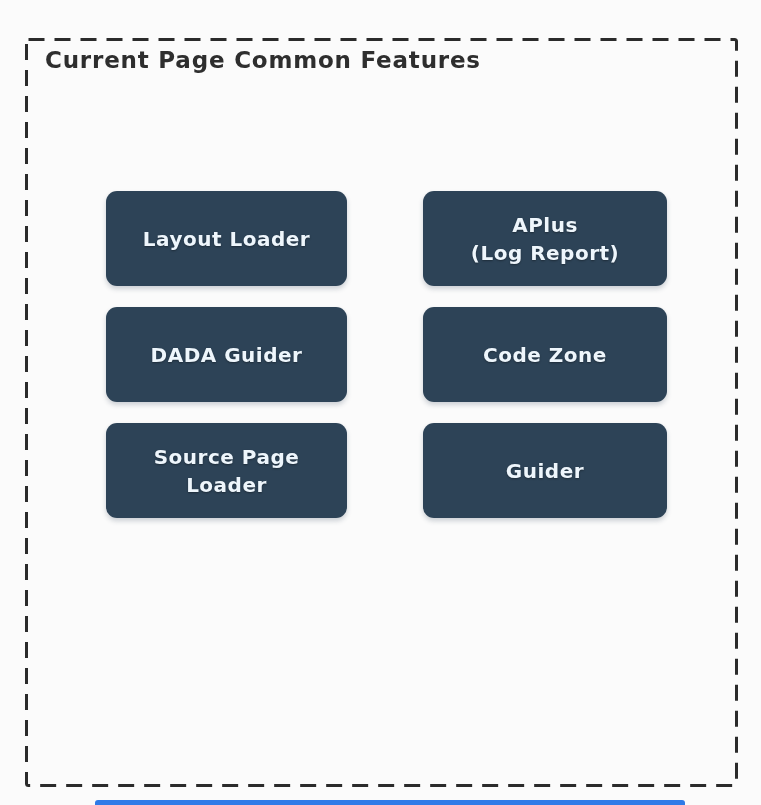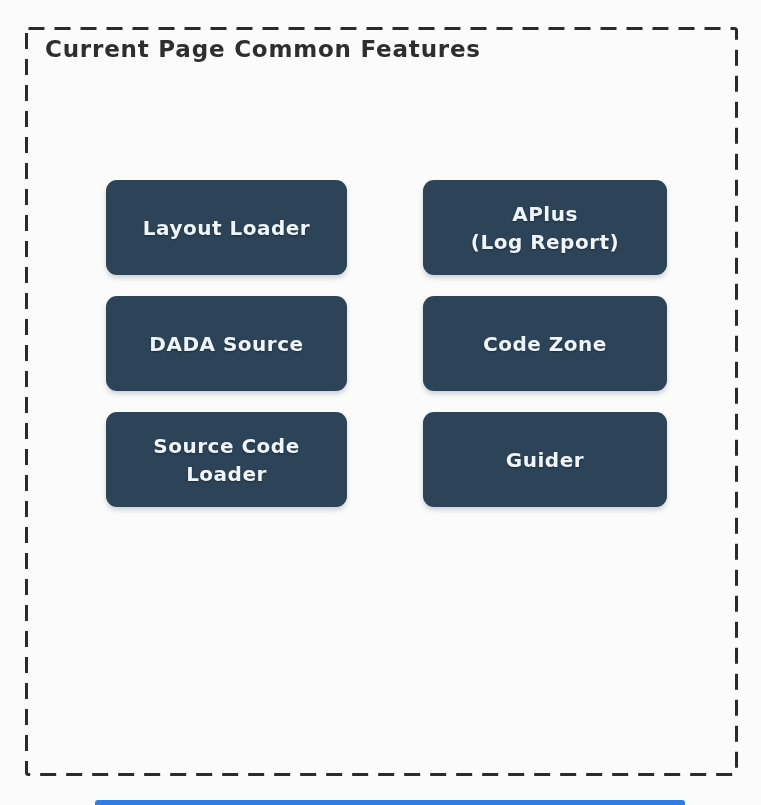--- a/index.html
+++ b/index.html
@@ -13,21 +13,21 @@
   * { margin: 0; padding: 0; box-sizing: border-box; }
   html, body {
     width: 761px; height: 805px;
     background: var(--background);
     font-family: "DejaVu Sans", "Liberation Sans", sans-serif;
     overflow: hidden;
     position: relative;
   }
   .frame {
     position: absolute;
-    left: 25px; top: 27px;
+    left: 25px; top: 38px;
     width: 713px; height: 749px;
   }
   .frame svg { position: absolute; left: 0; top: 0; }
   .title {
     position: absolute;
     left: 20px; top: 9px;
     font-size: 23px;
     font-weight: bold;
     letter-spacing: 0.8px;
     color: var(--title-text);
@@ -77,22 +77,22 @@
 <div class="frame">
   <svg width="713" height="749" viewBox="0 0 713 749">
     <rect x="1.5" y="1.5" width="710" height="746" rx="2" fill="none" stroke="#2b2b2b" stroke-width="3" stroke-dasharray="16 10"></rect>
   </svg>
 
   <div class="title">Current Page Common Features</div>
 
   <div class="columns">
     <div class="col col-left">
       <div class="box">Layout Loader</div>
-      <div class="box">DADA Source</div>
-      <div class="box">Source Code
+      <div class="box">DADA Guider</div>
+      <div class="box">Source Page
 Loader</div>
     </div>
     <div class="col col-right">
       <div class="box">APlus
 (Log Report)</div>
       <div class="box">Code Zone</div>
       <div class="box">Guider</div>
     </div>
   </div>
 </div>

